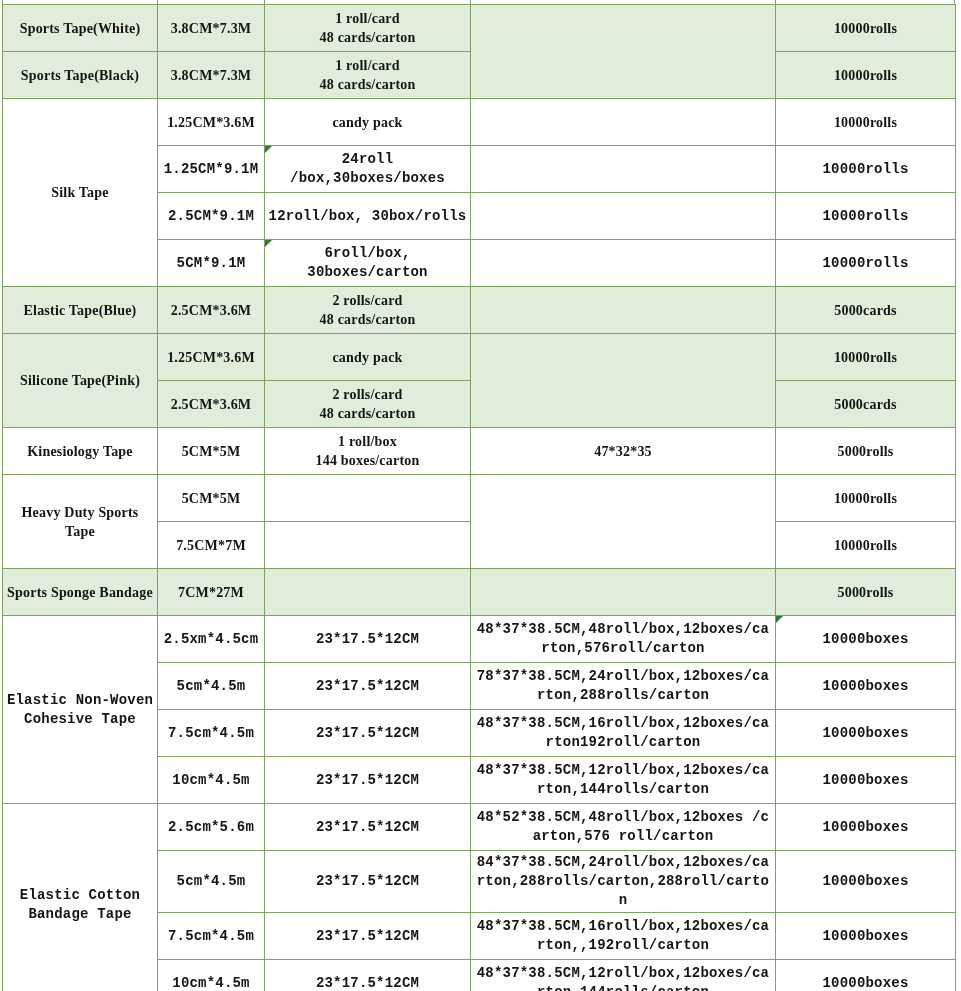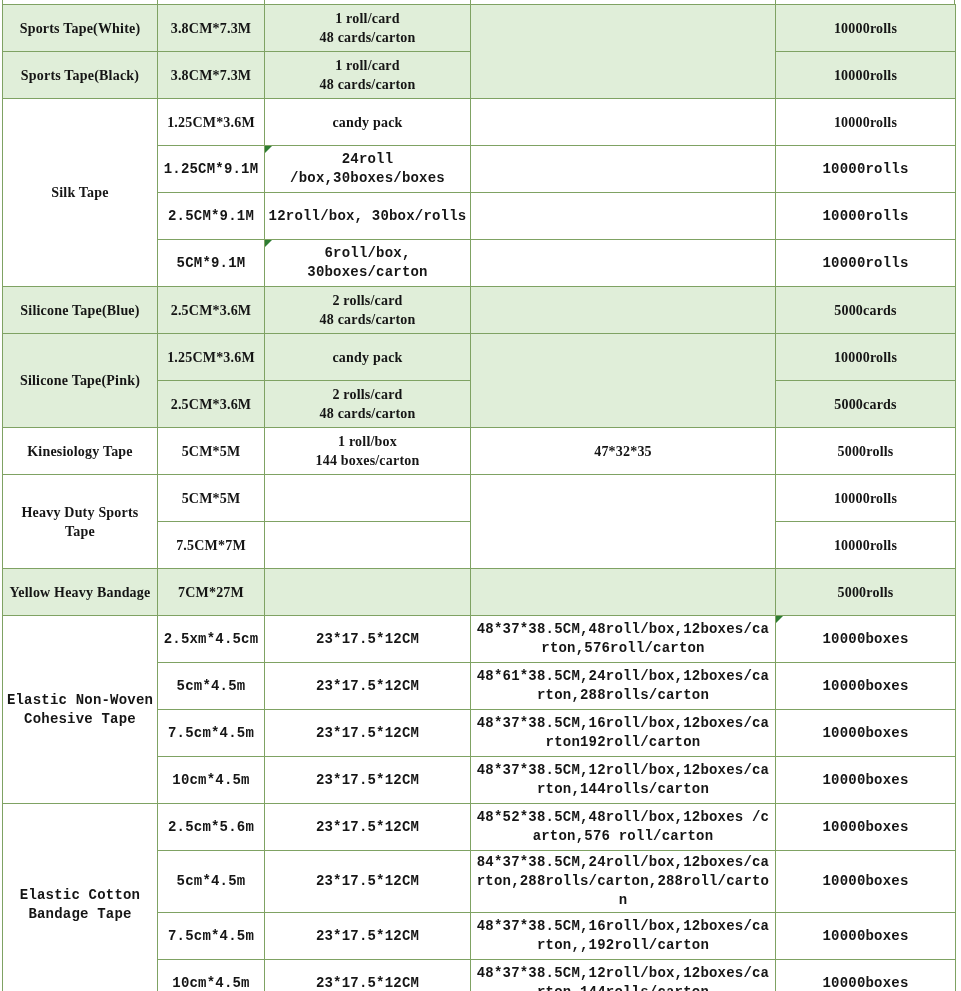--- a/index.html
+++ b/index.html
@@ -81,21 +81,21 @@
         <td class="blk"></td>
         <td class="blk">10000rolls</td>
       </tr>
       <tr>
         <td class="blk">5CM*9.1M</td>
         <td class="blk small note">6roll/box, 30boxes/carton</td>
         <td class="blk"></td>
         <td class="blk">10000rolls</td>
       </tr>
       <tr>
-        <td class="g">Silicone Tape(Blue)</td>
+        <td class="g">Elastic Tape(Blue)</td>
         <td class="g">2.5CM*3.6M</td>
         <td class="g pre">2 rolls/card
 48 cards/carton</td>
         <td class="g"></td>
         <td class="g">5000cards</td>
       </tr>
       <tr>
         <td class="g" rowspan="2">Silicone Tape(Pink)</td>
         <td class="g">1.25CM*3.6M</td>
         <td class="g">candy pack</td>
@@ -122,37 +122,37 @@
         <td></td>
         <td rowspan="2"></td>
         <td>10000rolls</td>
       </tr>
       <tr>
         <td>7.5CM*7M</td>
         <td></td>
         <td>10000rolls</td>
       </tr>
       <tr>
-        <td class="g">Yellow Heavy Bandage</td>
+        <td class="g">Sports Sponge Bandage</td>
         <td class="g">7CM*27M</td>
         <td class="g"></td>
         <td class="g"></td>
         <td class="g">5000rolls</td>
       </tr>
       <tr>
         <td class="blk" rowspan="4">Elastic Non-Woven Cohesive Tape</td>
         <td class="blk">2.5xm*4.5cm</td>
         <td class="blk">23*17.5*12CM</td>
         <td class="blk carton">48*37*38.5CM,48roll/box,12boxes/carton,576roll/carton</td>
         <td class="blk note">10000boxes</td>
       </tr>
       <tr>
         <td class="blk">5cm*4.5m</td>
         <td class="blk">23*17.5*12CM</td>
-        <td class="blk carton">48*61*38.5CM,24roll/box,12boxes/carton,288rolls/carton</td>
+        <td class="blk carton">78*37*38.5CM,24roll/box,12boxes/carton,288rolls/carton</td>
         <td class="blk">10000boxes</td>
       </tr>
       <tr>
         <td class="blk">7.5cm*4.5m</td>
         <td class="blk">23*17.5*12CM</td>
         <td class="blk carton">48*37*38.5CM,16roll/box,12boxes/carton192roll/carton</td>
         <td class="blk">10000boxes</td>
       </tr>
       <tr>
         <td class="blk">10cm*4.5m</td>

